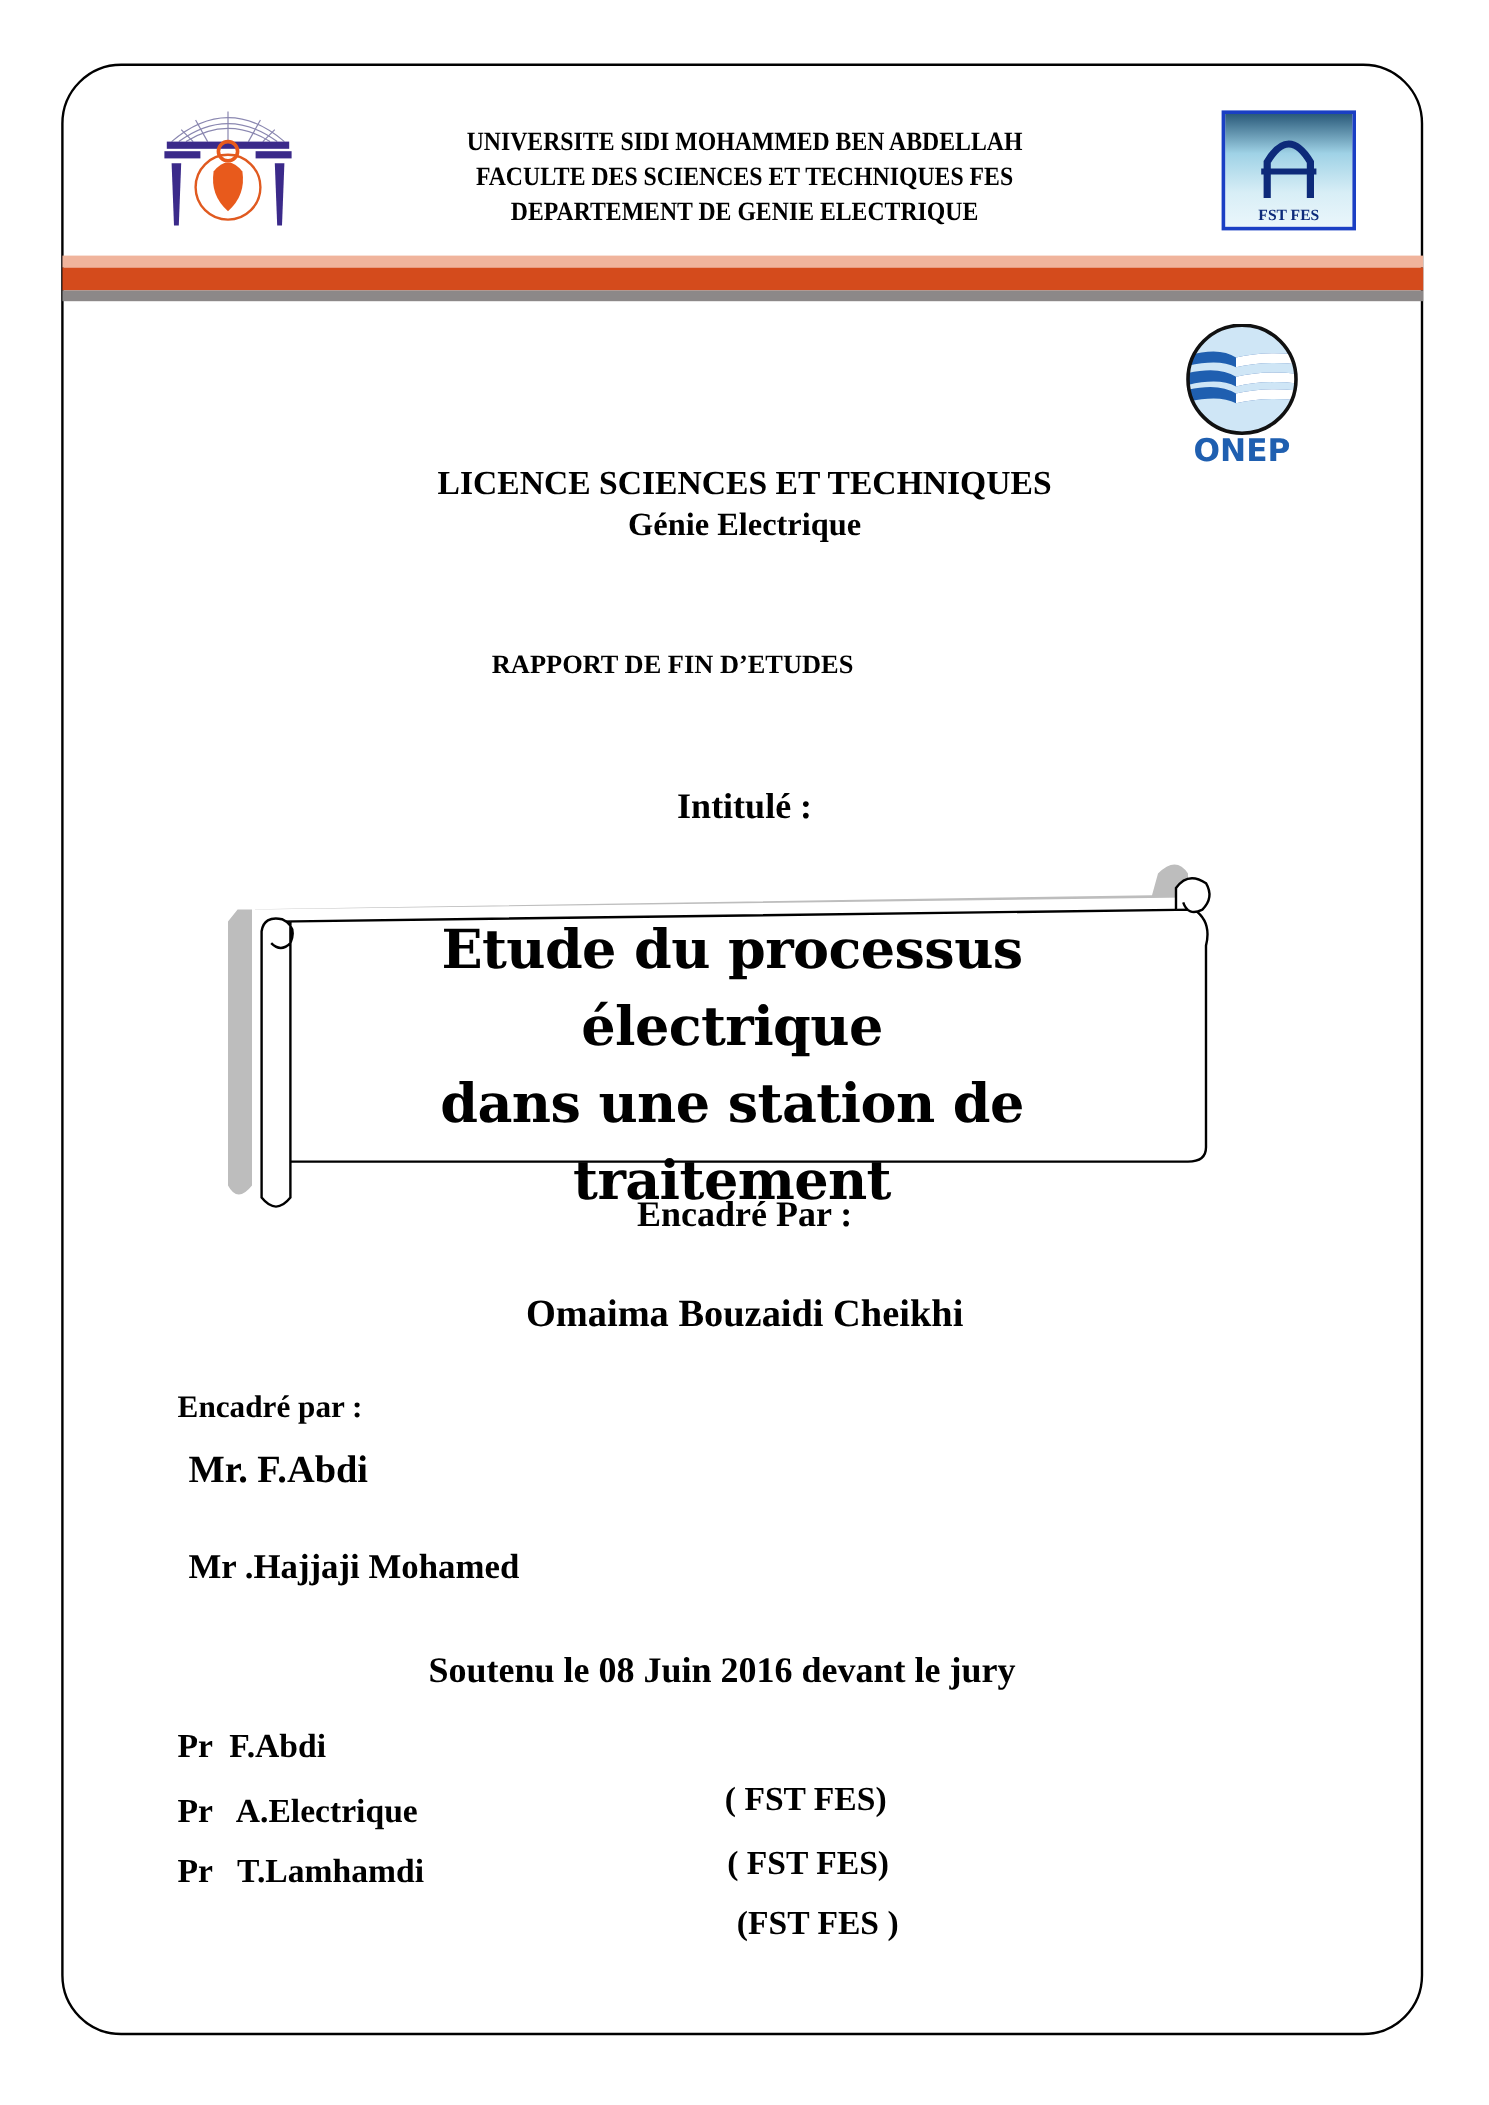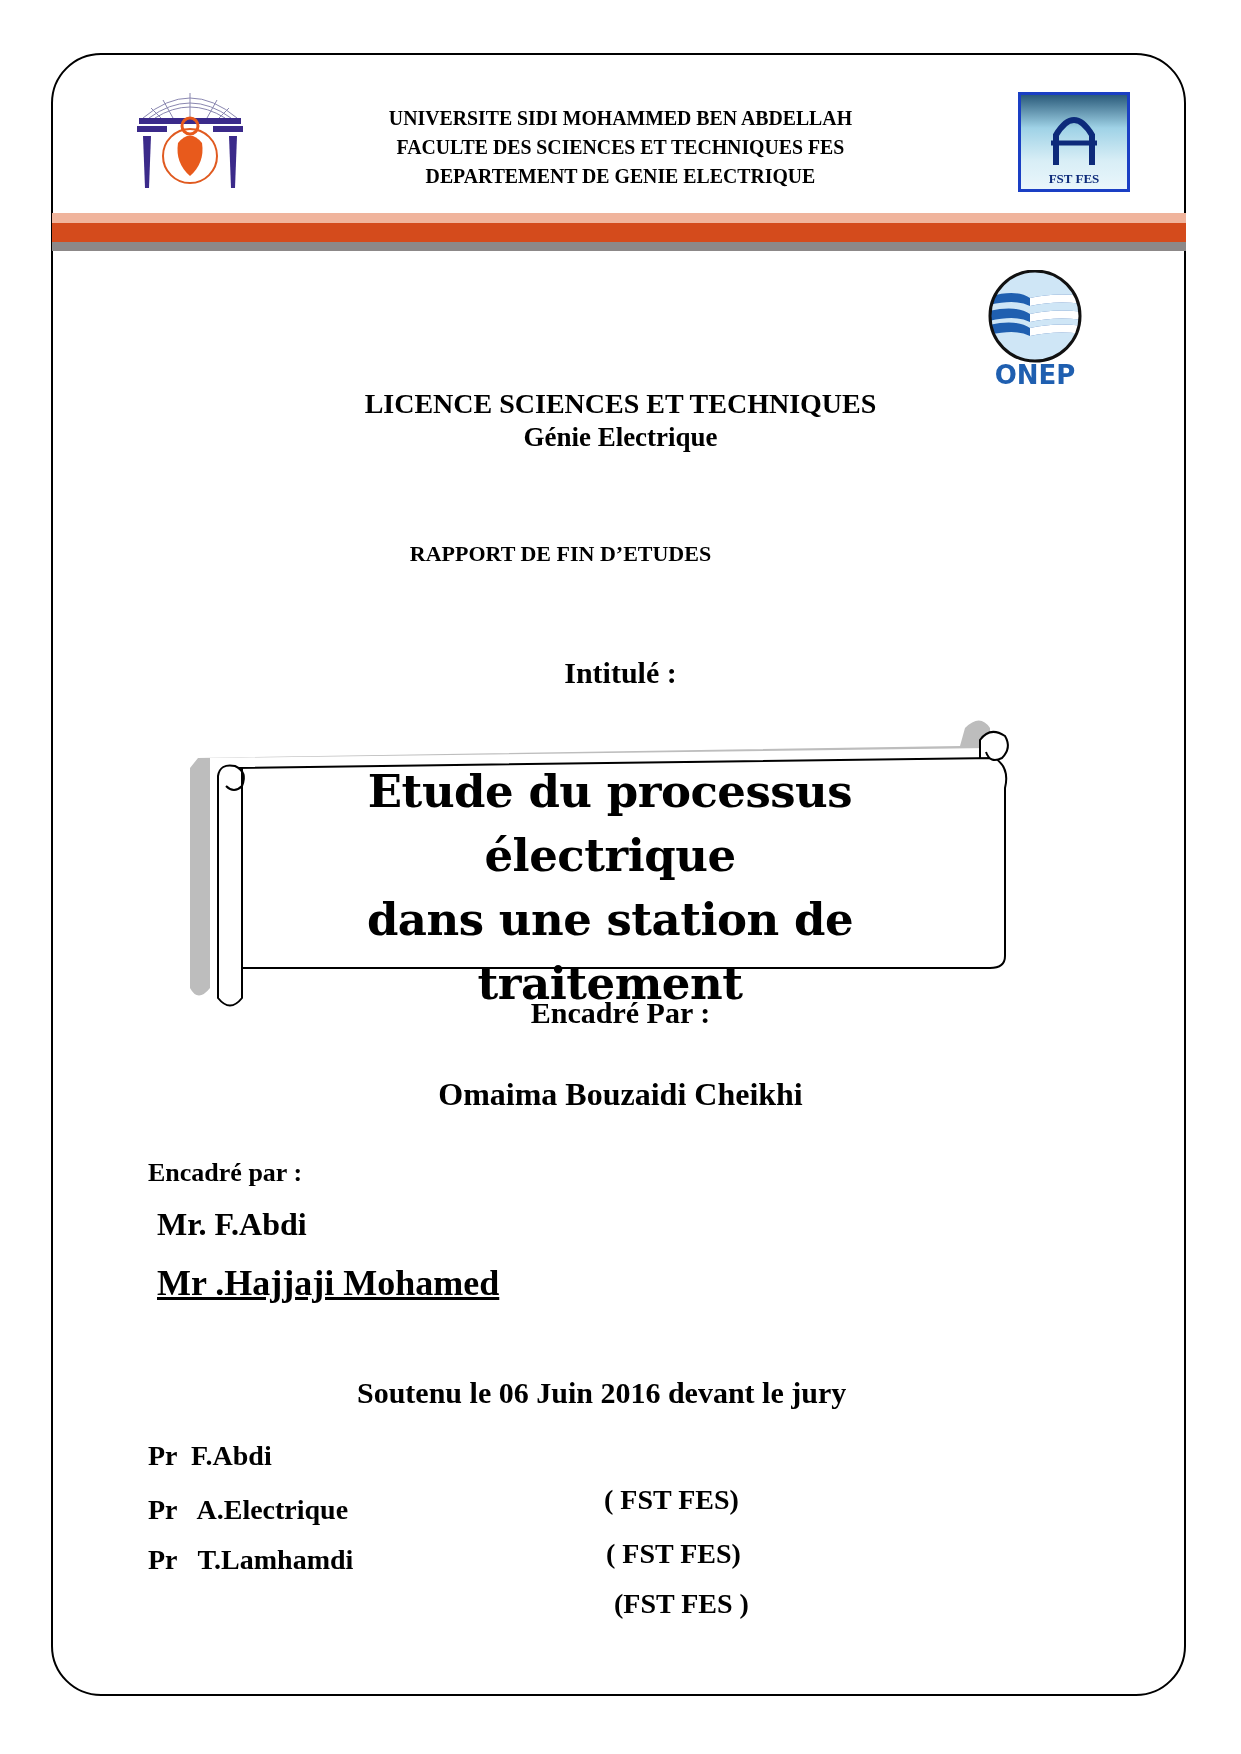--- a/index.html
+++ b/index.html
@@ -15,21 +15,21 @@
   .t-licence { top:388px; font-size:28px; font-weight:bold; }
   .t-genie { top:422px; font-size:27px; font-weight:bold; }
   .t-rapport { top:541px; font-size:22px; font-weight:bold; }
   .t-intitule { top:656px; font-size:30px; font-weight:bold; }
   .scroll { position:absolute; left:190px; top:708px; width:825px; height:300px; }
   .title { position:absolute; left:240px; top:760px; width:740px; text-align:center; font-size:45px; line-height:64px; font-weight:bold; font-family:"DejaVu Serif", serif; letter-spacing:-0.5px; }
   .t-realise { top:996px; font-size:30px; font-weight:bold; }
   .t-author { top:1076px; font-size:32px; font-weight:bold; }
   .t-encadre { left:148px; top:1158px; font-size:26px; font-weight:bold; }
   .t-sup1 { left:157px; top:1206px; font-size:32px; font-weight:bold; }
-  .t-sup2 { left:157px; top:1262px; font-size:36px; font-weight:bold;text-decoration:underline; }
+  .t-sup2 { left:157px; top:1290px; font-size:29px; font-weight:bold; }
   .t-soutenu { top:1376px; font-size:30px; font-weight:bold; }
   .jury-row { position:absolute; left:148px; font-size:28px; font-weight:bold; white-space:pre; }
   .jury-aff { position:absolute; font-size:28px; font-weight:bold; white-space:pre;margin-top:44px; }
 </style>
 </head>
 <body>
 
 <div class="frame"></div>
 
 <svg class="logo-left" viewBox="0 0 114 104">
@@ -108,20 +108,20 @@
   <div>dans une station de traitement</div>
 </div>
 
 <div class="abs center t-realise" style="left:0;width:1241px;">Encadré Par :</div>
 <div class="abs center t-author" style="left:0;width:1241px;">Omaima Bouzaidi Cheikhi</div>
 
 <div class="abs t-encadre">Encadré par :</div>
 <div class="abs t-sup1">Mr. F.Abdi</div>
 <div class="abs t-sup2">Mr .Hajjaji Mohamed</div>
 
-<div class="abs t-soutenu" style="left:357px;">Soutenu le 06 Juin  2016 devant le jury</div>
+<div class="abs t-soutenu" style="left:357px;">Soutenu le 08 Juin  2016 devant le jury</div>
 
 <div class="jury-row" style="top:1440px;">Pr  F.Abdi</div>
 <div class="jury-aff" style="left:604px;top:1440px;">( FST FES)</div>
 <div class="jury-row" style="top:1494px;">Pr   A.Electrique</div>
 <div class="jury-aff" style="left:606px;top:1494px;">( FST FES)</div>
 <div class="jury-row" style="top:1544px;">Pr   T.Lamhamdi</div>
 <div class="jury-aff" style="left:614px;top:1544px;">(FST FES )</div>
 
 </body></html>

